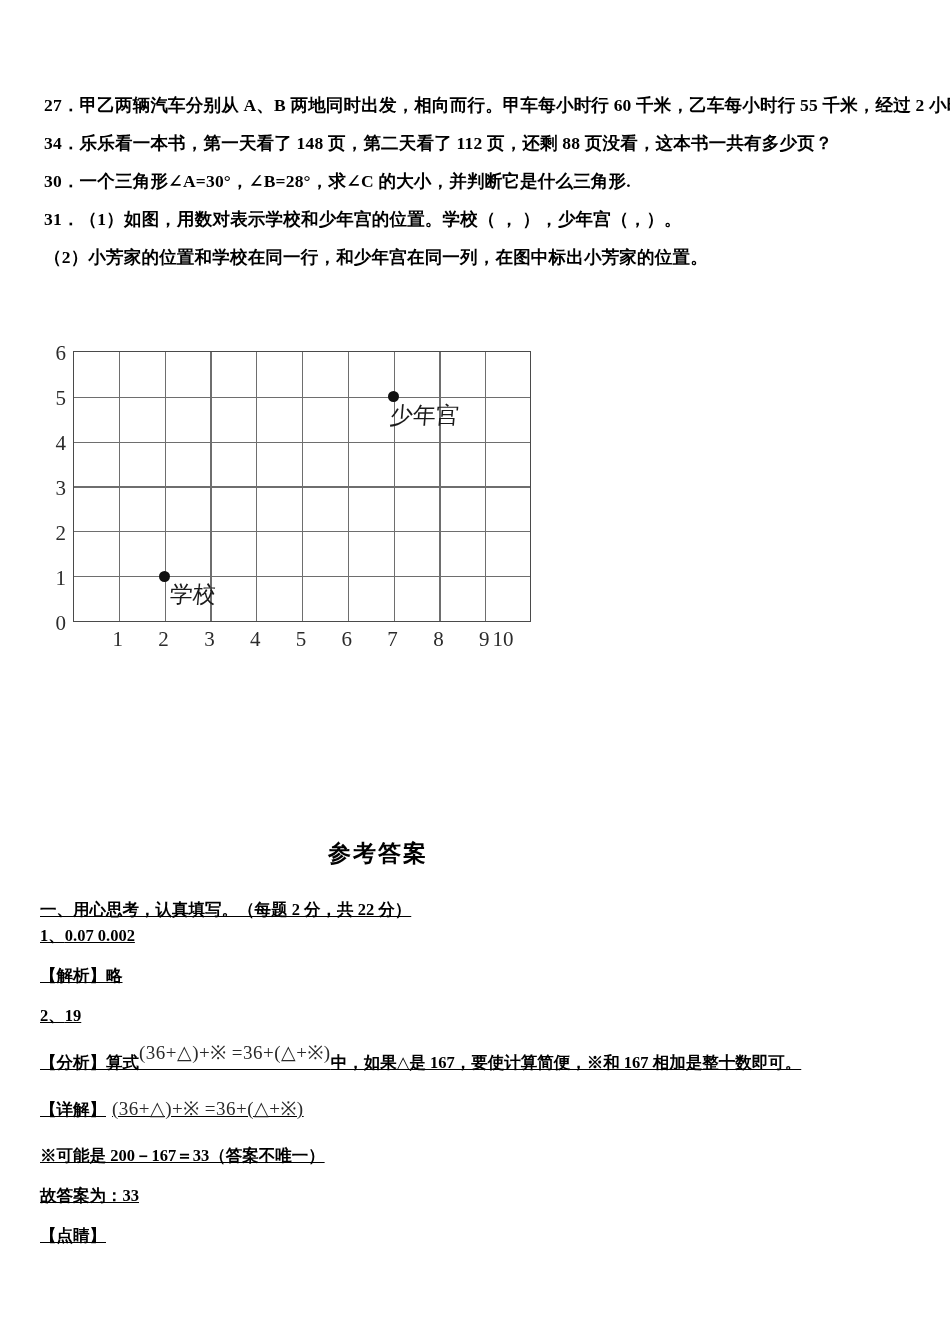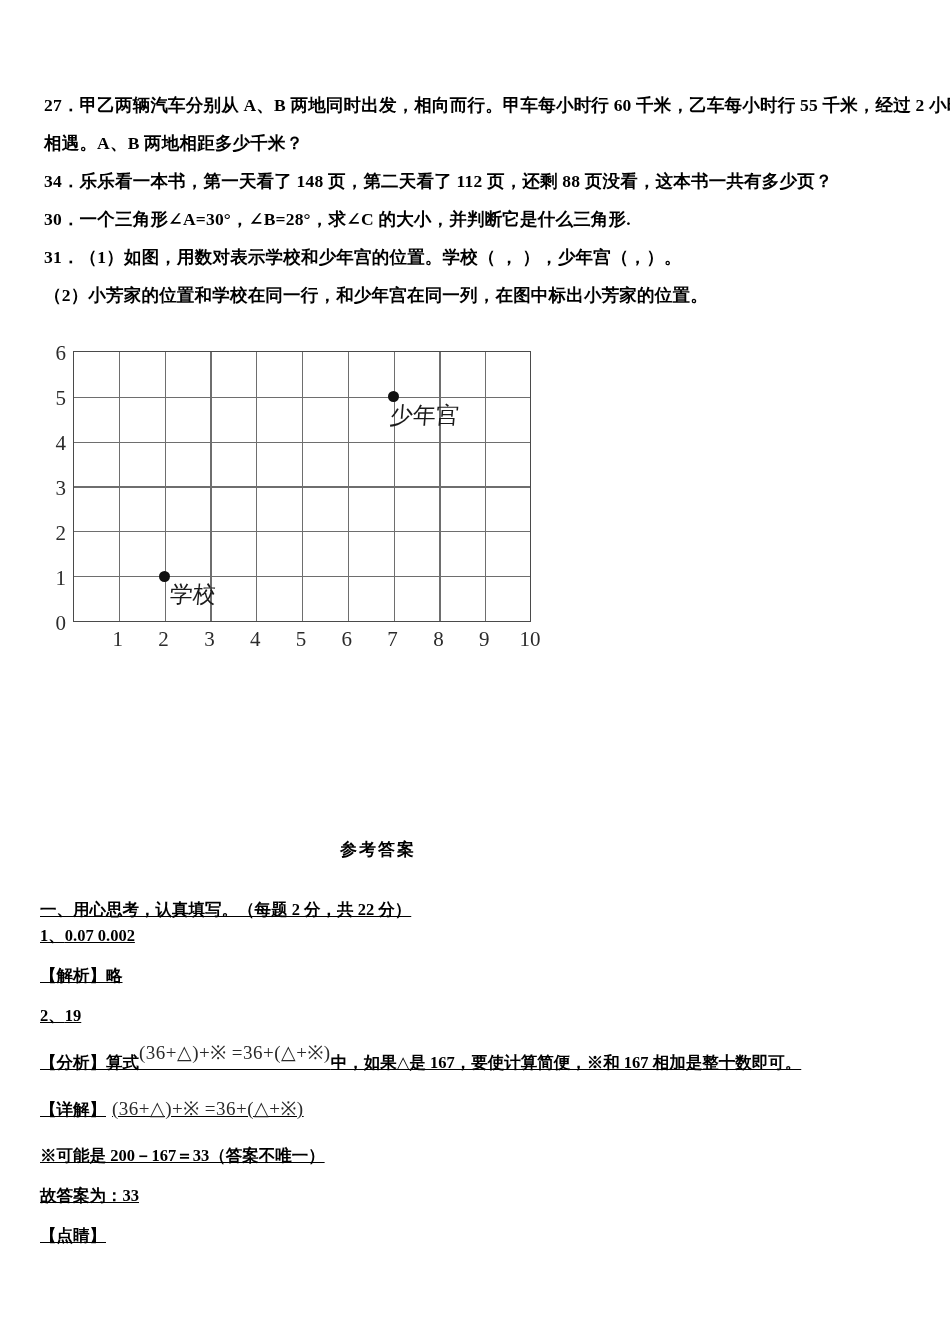--- a/index.html
+++ b/index.html
@@ -105,21 +105,21 @@
     transform: skewX(-5deg);
   }
 
   
   .answers-title {
     position: absolute;
     left: 0;
     top: 838px;
     width: 756px;
     text-align: center;
-    font-size: 17px;
+    font-size: 23px;
     font-weight: bold;
     font-family: "Liberation Sans", "DejaVu Sans", sans-serif;
     letter-spacing: 2px;
   }
 
   
   .answers {
     position: absolute;
     left: 40px;
     top: 897px;
@@ -156,21 +156,20 @@
     vertical-align: baseline;
   }
 </style>
 </head>
 <body>
 
 <div class="page">
 
   <div class="questions">
     <div class="q-line">27．甲乙两辆汽车分别从 A、B 两地同时出发，相向而行。甲车每小时行 60 千米，乙车每小时行 55 千米，经过 2 小时</div>
-    <div class="q-line">相遇。A、B 两地相距多少千米？</div>
     <div class="q-line">34．乐乐看一本书，第一天看了 148 页，第二天看了 112 页，还剩 88 页没看，这本书一共有多少页？</div>
     <div class="q-line">30．一个三角形∠A=30°，∠B=28°，求∠C 的大小，并判断它是什么三角形.</div>
     <div class="q-line">31．（1）如图，用数对表示学校和少年宫的位置。学校（  ，   ），少年宫（，）。</div>
     <div class="q-line">（2）小芳家的位置和学校在同一行，和少年宫在同一列，在图中标出小芳家的位置。</div>
   </div>
 
   <div class="figure">
 
     <div class="ylab" style="left:0px; top:7px;">6</div>
     <div class="ylab" style="left:0px; top:52px;">5</div>
@@ -206,21 +205,21 @@
 
     <div class="xlab" style="left:61.8px; top:293px;">1</div>
     <div class="xlab" style="left:107.6px; top:293px;">2</div>
     <div class="xlab" style="left:153.4px; top:293px;">3</div>
     <div class="xlab" style="left:199.2px; top:293px;">4</div>
     <div class="xlab" style="left:245.0px; top:293px;">5</div>
     <div class="xlab" style="left:290.8px; top:293px;">6</div>
     <div class="xlab" style="left:336.6px; top:293px;">7</div>
     <div class="xlab" style="left:382.4px; top:293px;">8</div>
     <div class="xlab" style="left:428.2px; top:293px;">9</div>
-    <div class="xlab" style="left:474.0px; top:293px;">10</div>
+    <div class="xlab" style="left:447px; top:293px;">10</div>
   </div>
 
   <div class="answers-title">参考答案</div>
 
   <div class="answers">
 
     <div class="a-line">一、用心思考，认真填写。（每题 2 分，共 22 分）</div>
 
     <div class="a-line">
       <span>1、</span><span>0.07    0.002</span>

